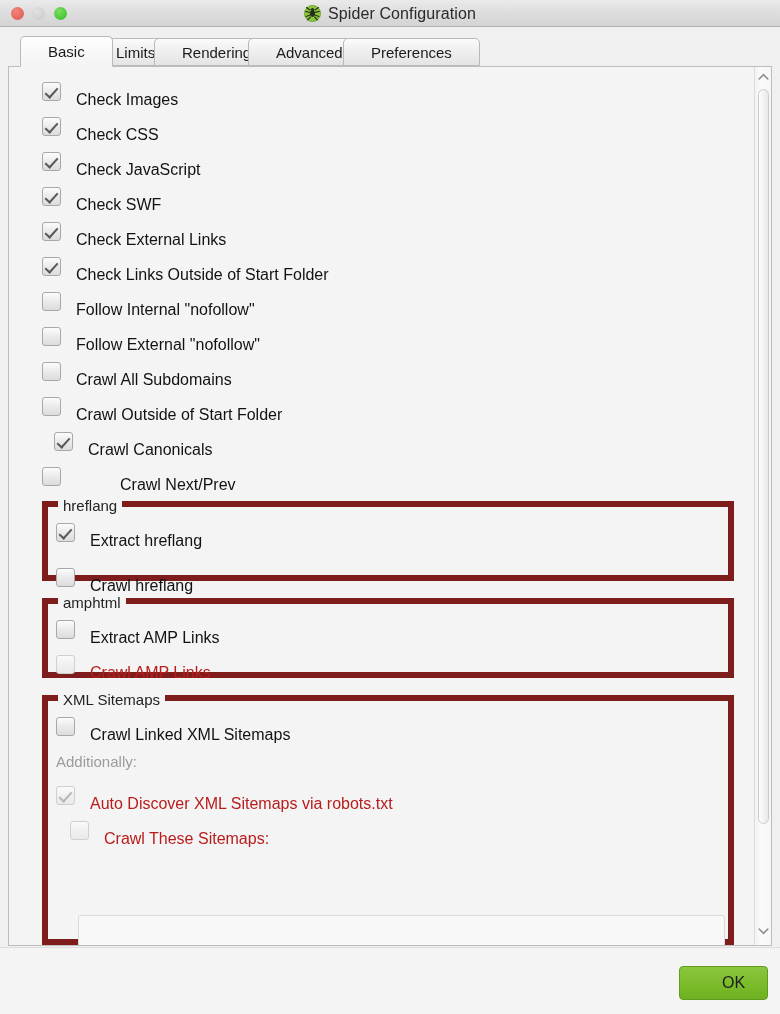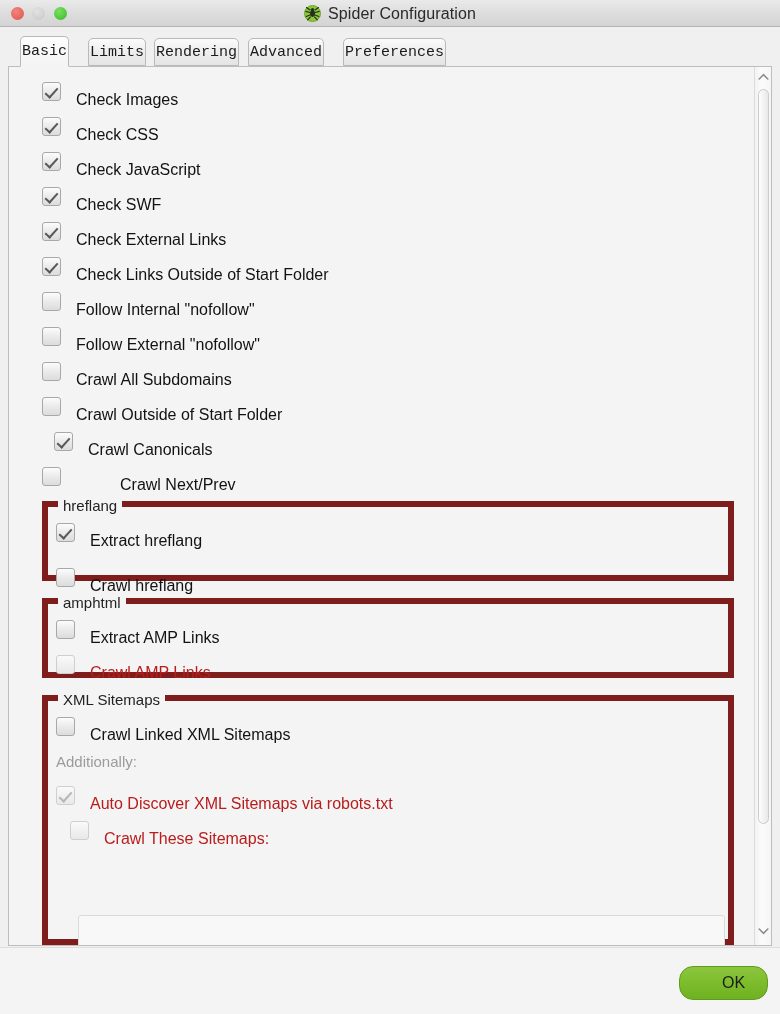--- a/index.html
+++ b/index.html
@@ -72,34 +72,33 @@
   .tabstrip {
     position: absolute;
     left: 8px; top: 36px;
     width: 764px;
     height: 31px;
   }
   .tab {
     position: absolute;
     top: 2px;
     height: 28px;
-    padding: 0 1px;
+    padding: 0 27px;
     display: flex;
     align-items: center;
     justify-content: center;
     font-size: 15px;
     color: #1b1b1b;
     background: linear-gradient(to bottom, #fbfbfb 0%, #eeeeee 50%, #e4e4e4 100%);
     border: 1px solid #b9b9b9;
     border-bottom: 1px solid #b9b9b9;
     border-top-left-radius: 5px;
     border-top-right-radius: 5px;
     box-sizing: border-box;
     cursor: default;
-    font-family: Liberation Mono, monospace;
   }
   .tab.selected {
     top: 0px;
     height: 31px;
     background: linear-gradient(to bottom, #fefefe 0%, #f7f7f7 60%, #f4f4f4 100%);
     border-bottom: 1px solid #f4f4f4;
     z-index: 3;
   }
 
   
@@ -253,21 +252,21 @@
     border-top: 1px solid #dedede;
     box-sizing: border-box;
   }
   .ok-button {
     position: absolute;
     right: 12px;
     top: 18px;
     width: 89px;
     height: 34px;
     border: 1px solid #5f9c1b;
-    border-radius: 14px;
+    border-radius: 4px;
     background: linear-gradient(to bottom, #8cc63f 0%, #7dbd2c 48%, #6fb122 100%);
     color: #1c1c1c;
     font-size: 16px;
     font-family: "Liberation Sans", sans-serif;
     display: flex;
     align-items: center;
     justify-content: center;
     box-sizing: border-box;
     cursor: default;
     padding-left: 20px;

